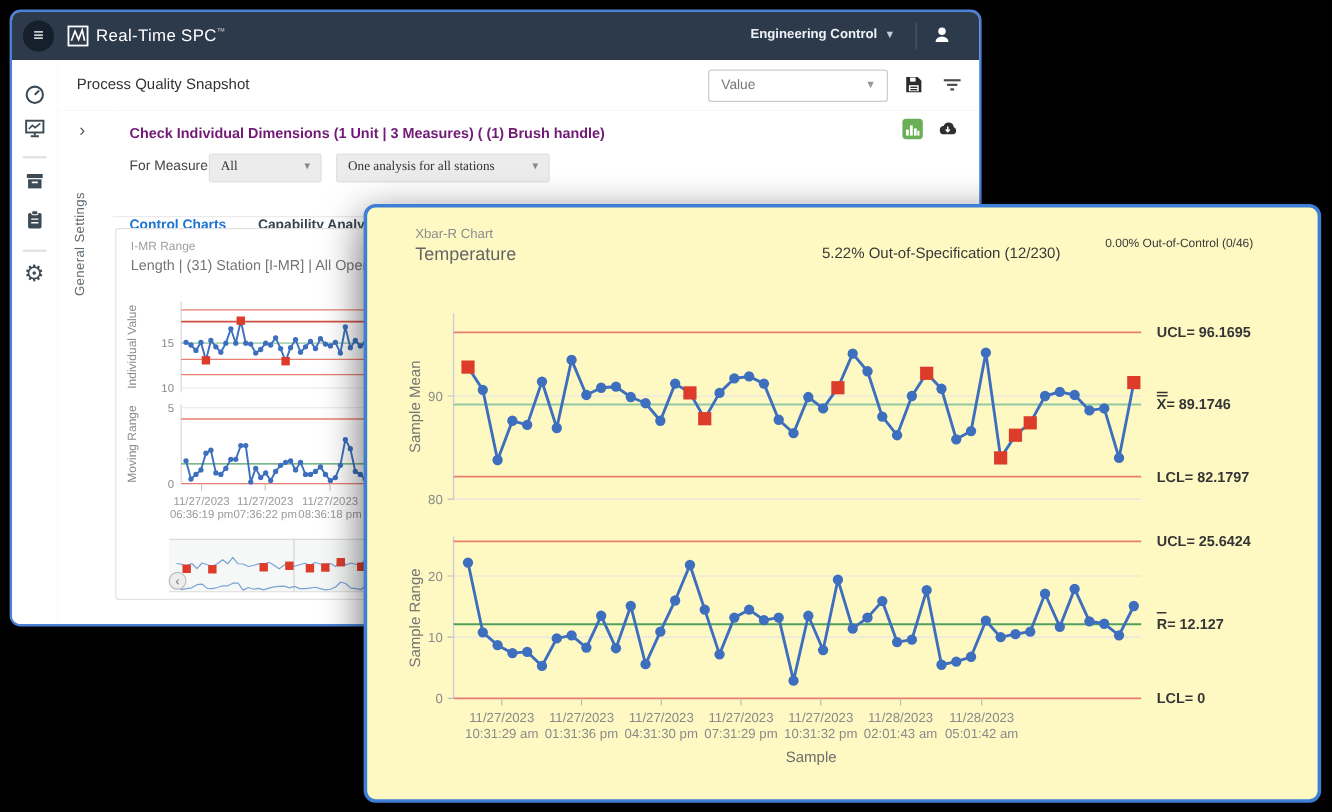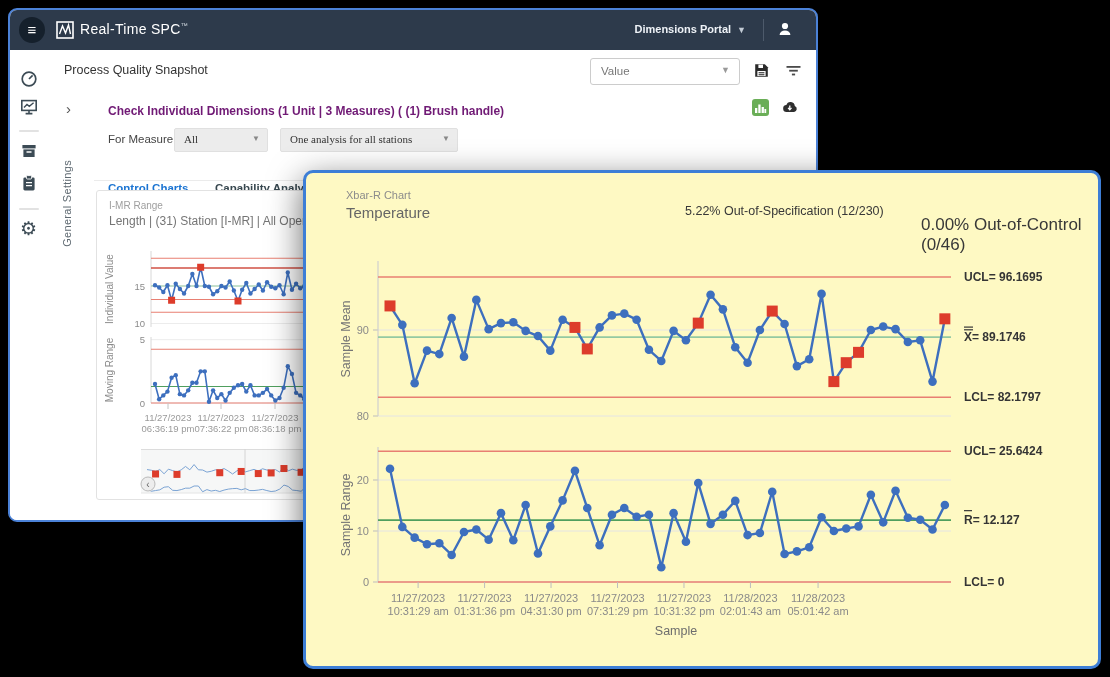--- a/index.html
+++ b/index.html
@@ -55,40 +55,40 @@
   .card-sub{position:absolute;left:12px;top:9px;font-size:10px;color:#9e9e9e;}
   .card-title{position:absolute;left:12px;top:23px;font-size:12px;color:#757575;}
   #imr-svg{position:absolute;left:0;top:44px;}
   #brush-svg{position:absolute;left:0;top:254px;}
   
   #overlay-window{position:absolute;left:303px;top:170px;width:792px;height:493px;background:#fef9c3;
     border:3px solid #3d7ed6;border-radius:10px;box-shadow:0 10px 34px rgba(0,0,0,.6);}
   .ov-sub{position:absolute;left:40px;top:16px;font-size:11px;color:#8c8c8c;}
   .ov-title{position:absolute;left:40px;top:31px;font-size:15px;color:#666;}
   .ov-oos{position:absolute;left:379px;top:31px;font-size:12.5px;color:#383838;}
-  .ov-ooc{position:absolute;left:615px;top:42px;font-size:17px;color:#383838;}
+  .ov-ooc{position:absolute;left:615px;top:25px;font-size:10px;color:#383838;}
   #xbar-svg{position:absolute;left:18px;top:62px;}
   #rng-svg{position:absolute;left:18px;top:266px;}
 </style>
 </head>
 <body>
 
 <div id="stage">
 
   <div id="main-window">
     <div class="topbar">
       <div class="hamburger">≡</div>
       <div class="logo-mark">
         <svg width="18" height="18" viewBox="0 0 18 18">
           <rect x="1" y="1" width="16" height="16" fill="none" stroke="#fff" stroke-width="1.6"></rect>
           <polyline points="3.5,13 6.5,5 9.5,12 12.5,4 14.5,13" fill="none" stroke="#fff" stroke-width="1.4"></polyline>
         </svg>
       </div>
       <div class="logo-text"><span>Real-Time SPC</span><sup>™</sup></div>
-      <div class="portal"><span>Dimensions Portal</span><span class="chev">▼</span></div>
+      <div class="portal"><span>Engineering Control</span><span class="chev">▼</span></div>
       <div class="tb-divider"></div>
       <div class="user-icon">
         <svg width="18" height="18" viewBox="0 0 18 18">
           <circle cx="9" cy="6" r="3.1" fill="#fff"></circle>
           <path d="M3.6,15 a5.4,4.6 0 0 1 10.8,0 z" fill="#fff"></path>
         </svg>
       </div>
     </div>
 
     <div class="sidebar">

